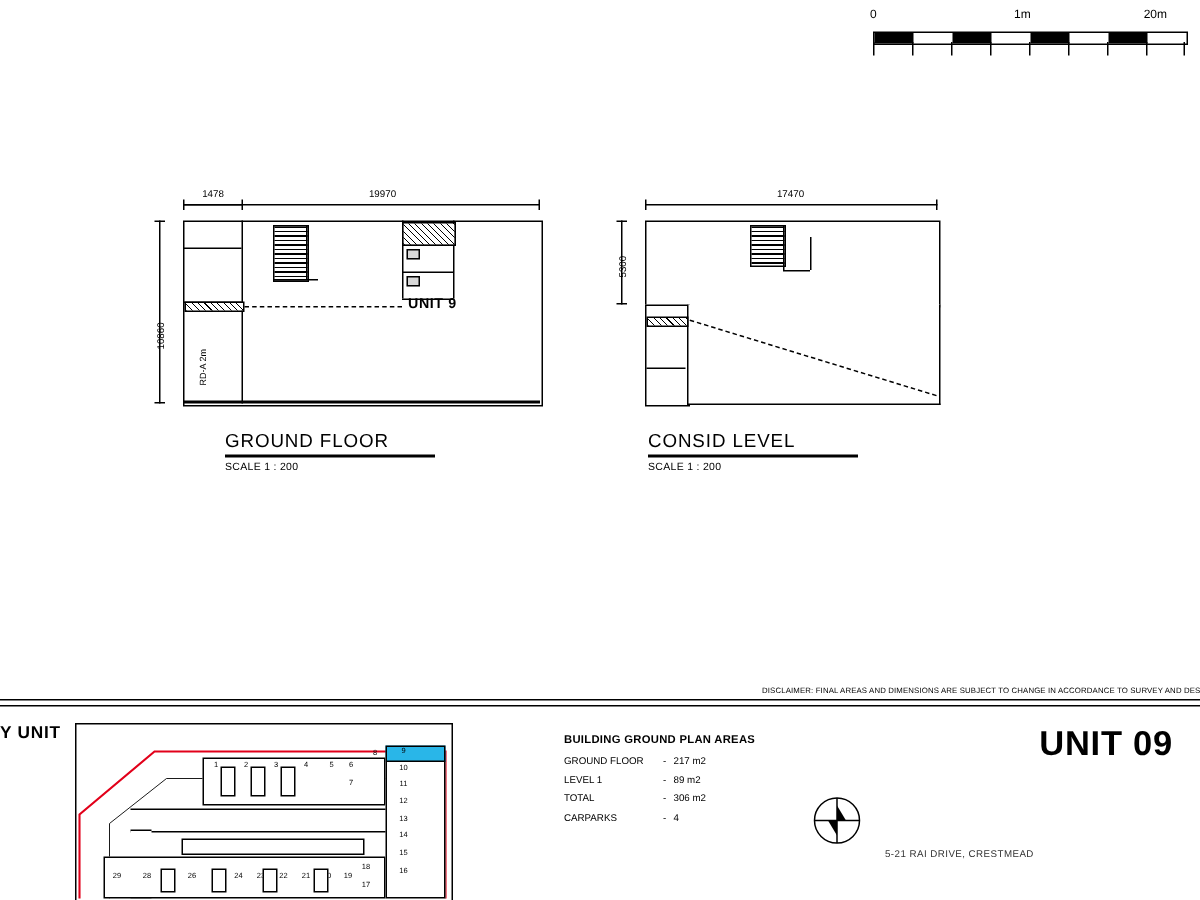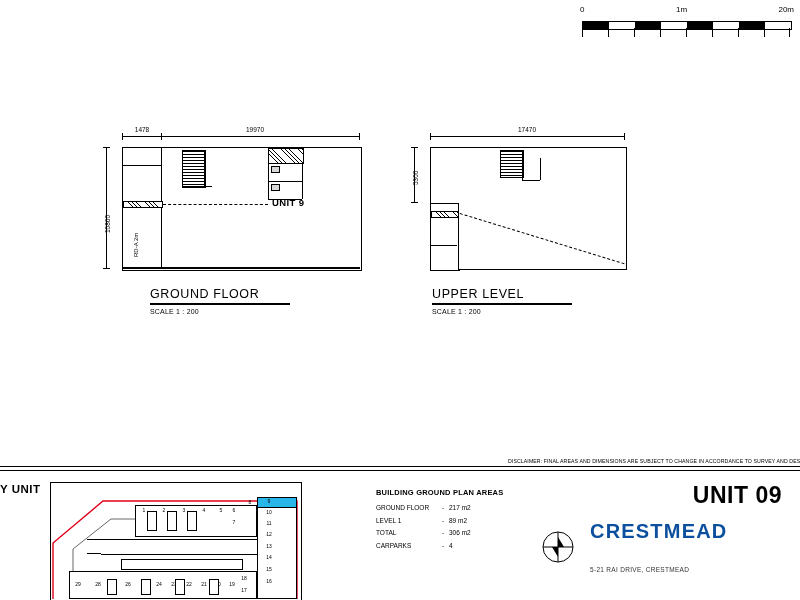--- a/index.html
+++ b/index.html
@@ -12,21 +12,21 @@
     overflow:hidden;
   }
   .sheet{position:absolute;inset:0;}
 
   
   #scalebar{position:absolute;left:580px;top:5px;width:214px;height:34px;}
   #scalebar .labels{position:relative;height:12px;font-size:8px;}
   #scalebar .labels span{position:absolute;top:0;}
   #scalebar .lbl0{left:0;}
   #scalebar .lbl10{left:96px;}
-  #scalebar .lbl20{right:0;}
+  #scalebar .lbl20{right:16px;}
   #scalebar .bar{position:absolute;top:16px;left:2px;width:208px;height:7px;border:1px solid #000;display:flex;}
   #scalebar .bar i{flex:1;display:block;height:100%;}
   #scalebar .bar i.on{background:#000;}
   #scalebar .ticks{position:absolute;top:23px;left:2px;width:208px;height:9px;}
   #scalebar .ticks u{position:absolute;top:0;width:1px;height:9px;background:#000;}
 
   
   .plan{position:absolute;}
   .planbox{position:absolute;border:1.5px solid #000;background:#fff;}
   .thin{position:absolute;background:#000;}
@@ -189,21 +189,21 @@
     <div class="thin vline" style="left:117px;top:25px;height:30px;"></div>
     <div class="thin hline" style="left:117px;top:55px;width:18px;"></div>
     <div class="thin vline" style="left:135px;top:33px;height:22px;"></div>
 
     <div class="hatchbox" style="left:26px;top:86px;width:26px;height:5px;"></div>
     <div class="thin hline" style="left:26px;top:120px;width:26px;"></div>
 
     <div class="dashline" style="left:55px;top:88px;width:172px;transform-origin:0 0;transform:rotate(17deg);"></div>
 
     <div class="titleblock" style="left:27px;top:162px;width:140px;">
-      <div class="t">UPPER LEVEL</div>
+      <div class="t">CONSID LEVEL</div>
       <div class="rule"></div>
       <div class="s">SCALE   1 : 200</div>
     </div>
   </div>
 
   <div id="disclaimer">DISCLAIMER: FINAL AREAS AND DIMENSIONS ARE SUBJECT TO CHANGE IN ACCORDANCE TO SURVEY AND DESIGN CONSID</div>
 
   <div class="hr" style="left:0;top:466px;width:800px;height:1px;"></div>
   <div class="hr" style="left:0;top:470px;width:800px;height:1px;"></div>
 
@@ -301,18 +301,17 @@
   <div id="logo">
     <div class="mark">
       <svg width="44" height="44" viewBox="0 0 44 44">
         <circle cx="22" cy="22" r="15" fill="none" stroke="#000" stroke-width="1"></circle>
         <path d="M22 7 L22 37 M7 22 L37 22" stroke="#000" stroke-width="1"></path>
         <path d="M22 12 L28 22 L22 22 Z" fill="#000"></path>
         <path d="M22 22 L16 22 L22 32 Z" fill="#000"></path>
       </svg>
     </div>
     <div class="words">
-      <div class="w1">CRESTMEAD</div>
     </div>
     <div class="addr">5-21 RAI DRIVE, CRESTMEAD</div>
   </div>
 
 </div>
 
 </body></html>

